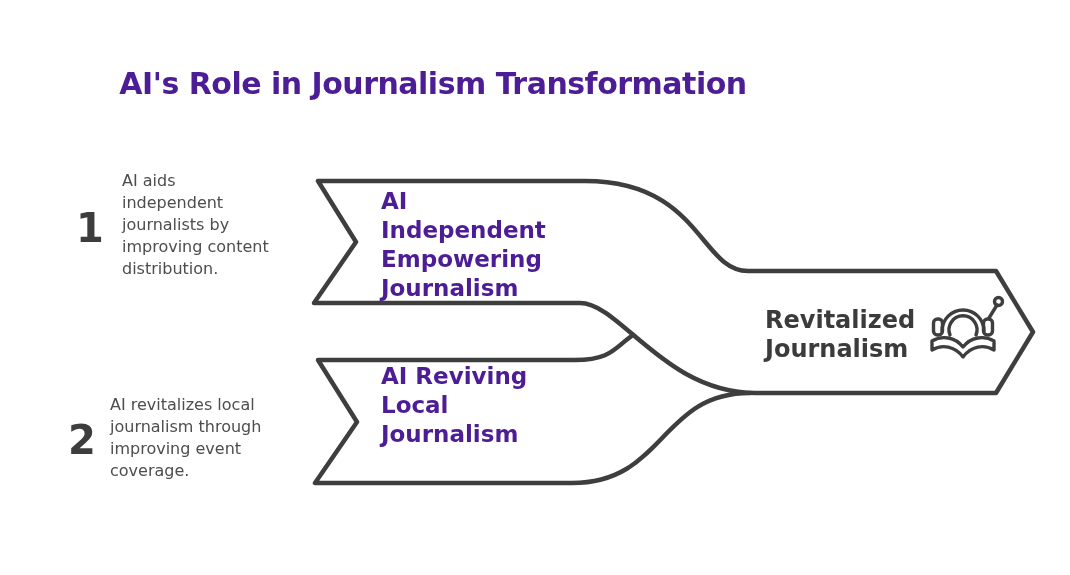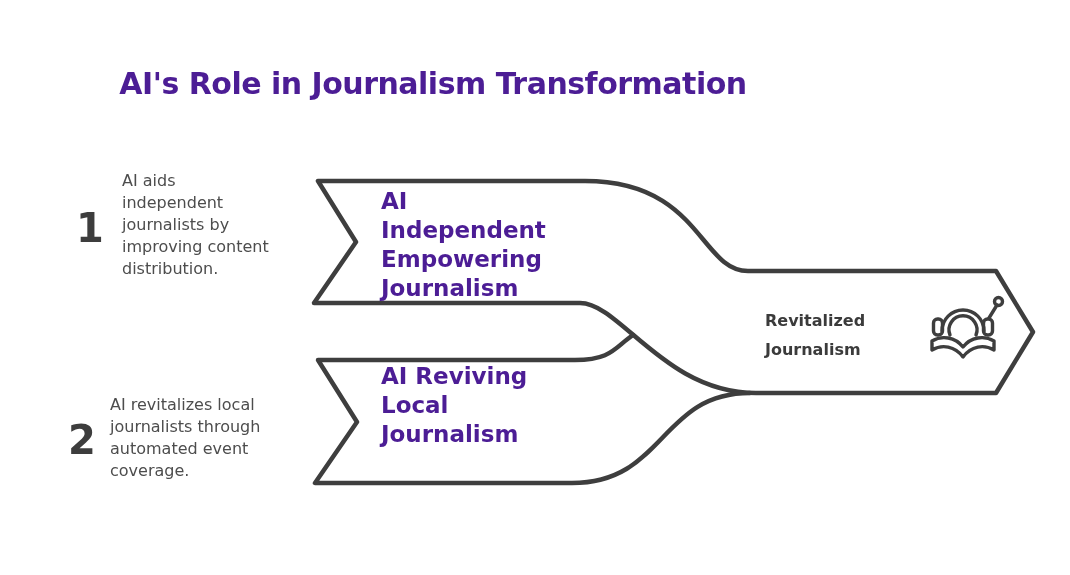--- a/index.html
+++ b/index.html
@@ -25,21 +25,21 @@
   }
   .step-desc.d1{left:122px;top:170px;width:158px;}
   .step-desc.d2{left:110px;top:394px;width:188px;}
   .banner-label{
     position:absolute;font-size:23px;font-weight:700;color:#4c1d95;line-height:29px;
   }
   .banner-label.b1{left:381px;top:187px;}
   .banner-label.b2{left:381px;top:362px;}
   .outcome-label{
     position:absolute;left:765px;top:306px;
-    font-size:16px;font-weight:700;color:#3b3b3b;line-height:29px;
+    font-size:24px;font-weight:700;color:#3b3b3b;line-height:29px;
   }
 </style>
 </head>
 <body>
 
 <div class="title">AI's Role in Journalism Transformation</div>
 
 <svg class="diagram" width="1070" height="575" viewBox="0 0 1070 575">
   <g fill="none" stroke="#3e3e3e" stroke-width="4.5" stroke-linejoin="round" stroke-linecap="round">
 
@@ -62,21 +62,21 @@
 <div class="step-number n1">1</div>
 <div class="step-desc d1">AI aids independent journalists by improving content distribution.</div>
 <div class="banner-label b1">
   <div>AI</div>
   <div>Independent</div>
   <div>Empowering</div>
   <div>Journalism</div>
 </div>
 
 <div class="step-number n2">2</div>
-<div class="step-desc d2">AI revitalizes local journalists through automated event coverage.</div>
+<div class="step-desc d2">AI revitalizes local journalism through improving event coverage.</div>
 <div class="banner-label b2">
   <div>AI Reviving</div>
   <div>Local</div>
   <div>Journalism</div>
 </div>
 
 <div class="outcome-label">
   <div>Revitalized</div>
   <div>Journalism</div>
 </div>

